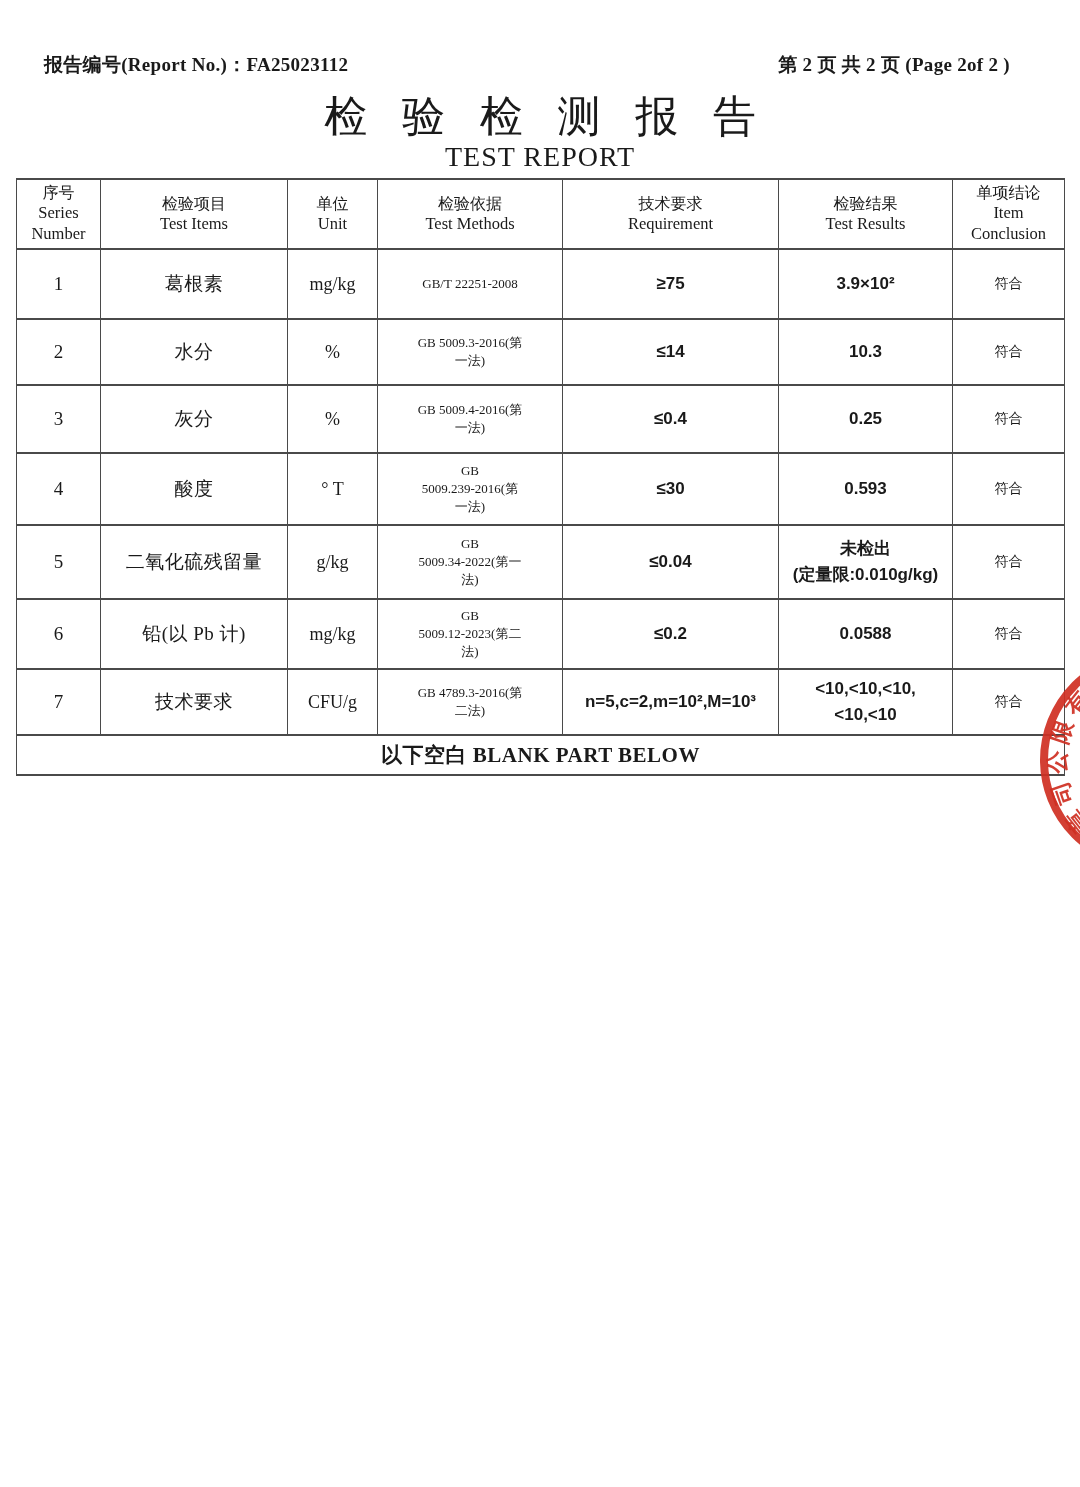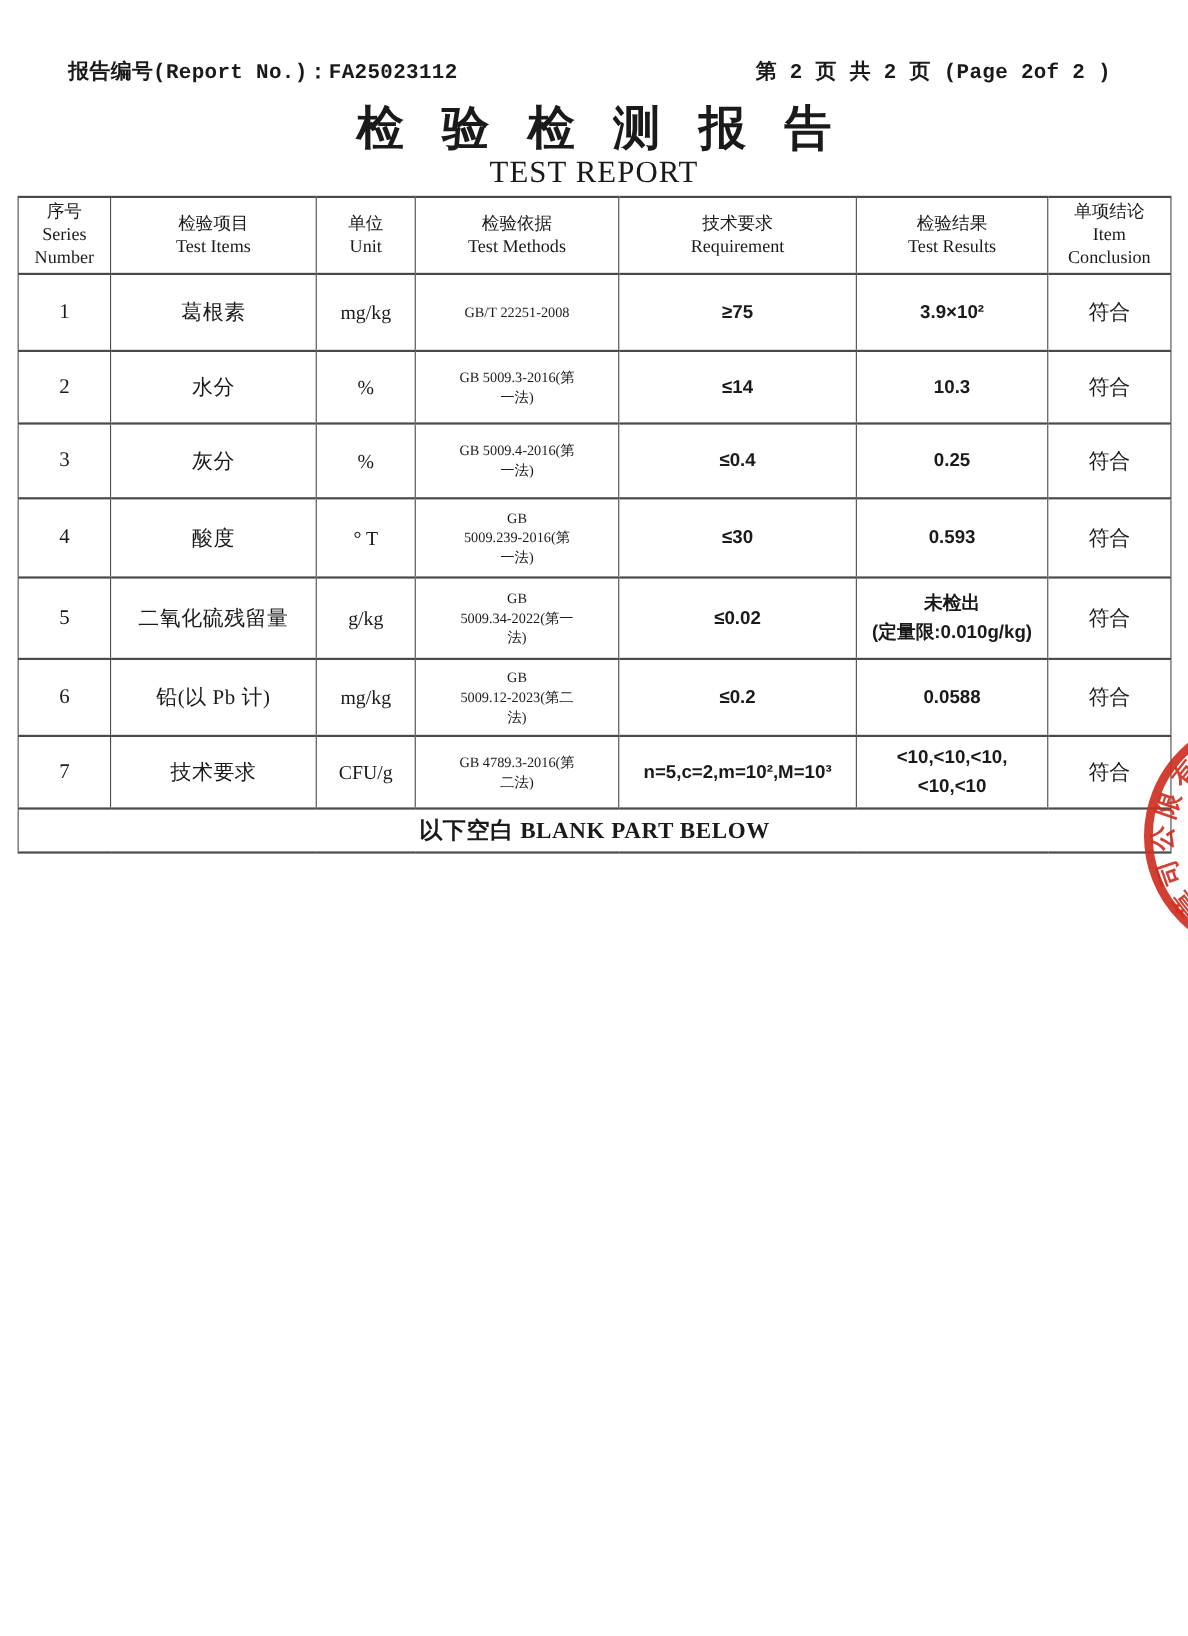--- a/index.html
+++ b/index.html
@@ -13,37 +13,36 @@
     overflow: hidden;
     font-family: "Liberation Serif", "DejaVu Serif", serif;
     color: #1a1a1a;
   }
   
   .meta-row {
     position: absolute;
     top: 52px;
     left: 0;
     width: 100%;
-    padding: 0 70px 0 62px;
+    padding: 0 70px 0 44px;
     display: flex;
     justify-content: space-between;
     font-size: 19px;
     font-weight: 600;
     letter-spacing: 0.3px;
-    font-family: Liberation Mono, monospace;
   }
   
   .title {
     position: absolute;
     top: 88px;
     left: 0;
     width: 100%;
     text-align: center;
     font-size: 43px;
-    font-weight: bold;
+    font-weight: normal;
     letter-spacing: 12px;
     text-indent: 12px;
     white-space: nowrap;
   }
   .subtitle {
     position: absolute;
     top: 141px;
     left: 0;
     width: 100%;
     text-align: center;
@@ -81,21 +80,21 @@
     line-height: 1.4;
     white-space: pre-line;
   }
   td.c-req, td.c-res {
     font-family: "Liberation Sans", "DejaVu Sans", sans-serif;
     font-weight: 600;
     font-size: 17px;
     line-height: 1.55;
     white-space: pre-line;
   }
-  td.c-concl { font-size: 19px; }
+  td.c-concl { font-size: 14px; }
   .res-sub { display: block; }
   .res-sub:empty { display: none; }
   tr.h-row    { height: 70px; }
   tr.r-0 { height: 70px; }
   tr.r-1 { height: 66px; }
   tr.r-2 { height: 68px; }
   tr.r-3 { height: 72px; }
   tr.r-4 { height: 74px; }
   tr.r-5 { height: 70px; }
   tr.r-6 { height: 66px; }
@@ -232,21 +231,21 @@
           <td class="c-res"><span>0.593</span></td>
           <td class="c-concl">符合</td>
         </tr>
         <tr class="r-4">
           <td class="c-no">5</td>
           <td class="c-item">二氧化硫残留量</td>
           <td class="c-unit">g/kg</td>
           <td class="c-method">GB
 5009.34-2022(第一
 法)</td>
-          <td class="c-req">≤0.02</td>
+          <td class="c-req">≤0.04</td>
           <td class="c-res"><span>未检出</span><span class="res-sub">(定量限:0.010g/kg)</span></td>
           <td class="c-concl">符合</td>
         </tr>
         <tr class="r-5">
           <td class="c-no">6</td>
           <td class="c-item">铅(以 Pb 计)</td>
           <td class="c-unit">mg/kg</td>
           <td class="c-method">GB
 5009.12-2023(第二
 法)</td>

